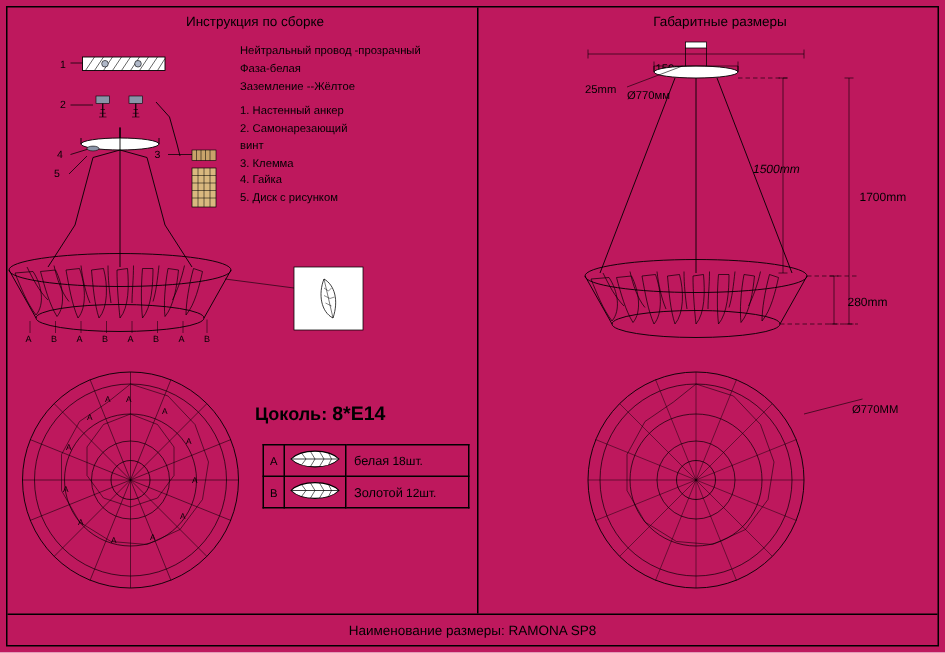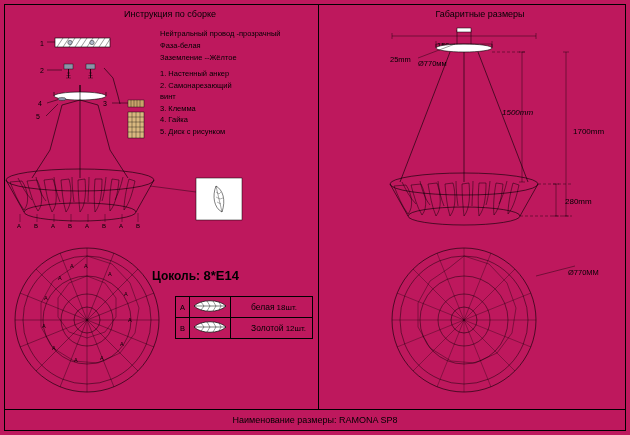--- a/index.html
+++ b/index.html
@@ -84,21 +84,21 @@
     width: 630px;
     height: 435px;
     pointer-events: none;
   }
   .callout {
     position: absolute;
     font-size: 7px;
   }
   .socket-label {
     position: absolute;
-    left: 152px;
+    left: 170px;
     top: 268px;
     font-size: 12px;
     font-weight: bold;
     white-space: nowrap;
   }
   .socket-label .val { font-size: 13px; }
   .legend {
     position: absolute;
     left: 175px;
     top: 296px;
@@ -108,21 +108,21 @@
     font-size: 7.5px;
   }
   .legend td {
     border: 1px solid #000;
     padding: 0;
     height: 20px;
     vertical-align: middle;
   }
   .legend .keycol { width: 13px; text-align: center; font-size: 7.5px; }
   .legend .iconcol { width: 40px; text-align: center; }
-  .legend .txtcol { padding-left: 20px; white-space: nowrap; }
+  .legend .txtcol { padding-left: 5px; white-space: nowrap; }
   .legend .txtcol .name { font-size: 8.5px; }
   .legend .txtcol .qty { font-size: 8px; }
   .dim-label {
     position: absolute;
     font-size: 7.5px;
     white-space: nowrap;
   }
   .dim-label.big { font-size: 8px; }
 </style>
 </head>

